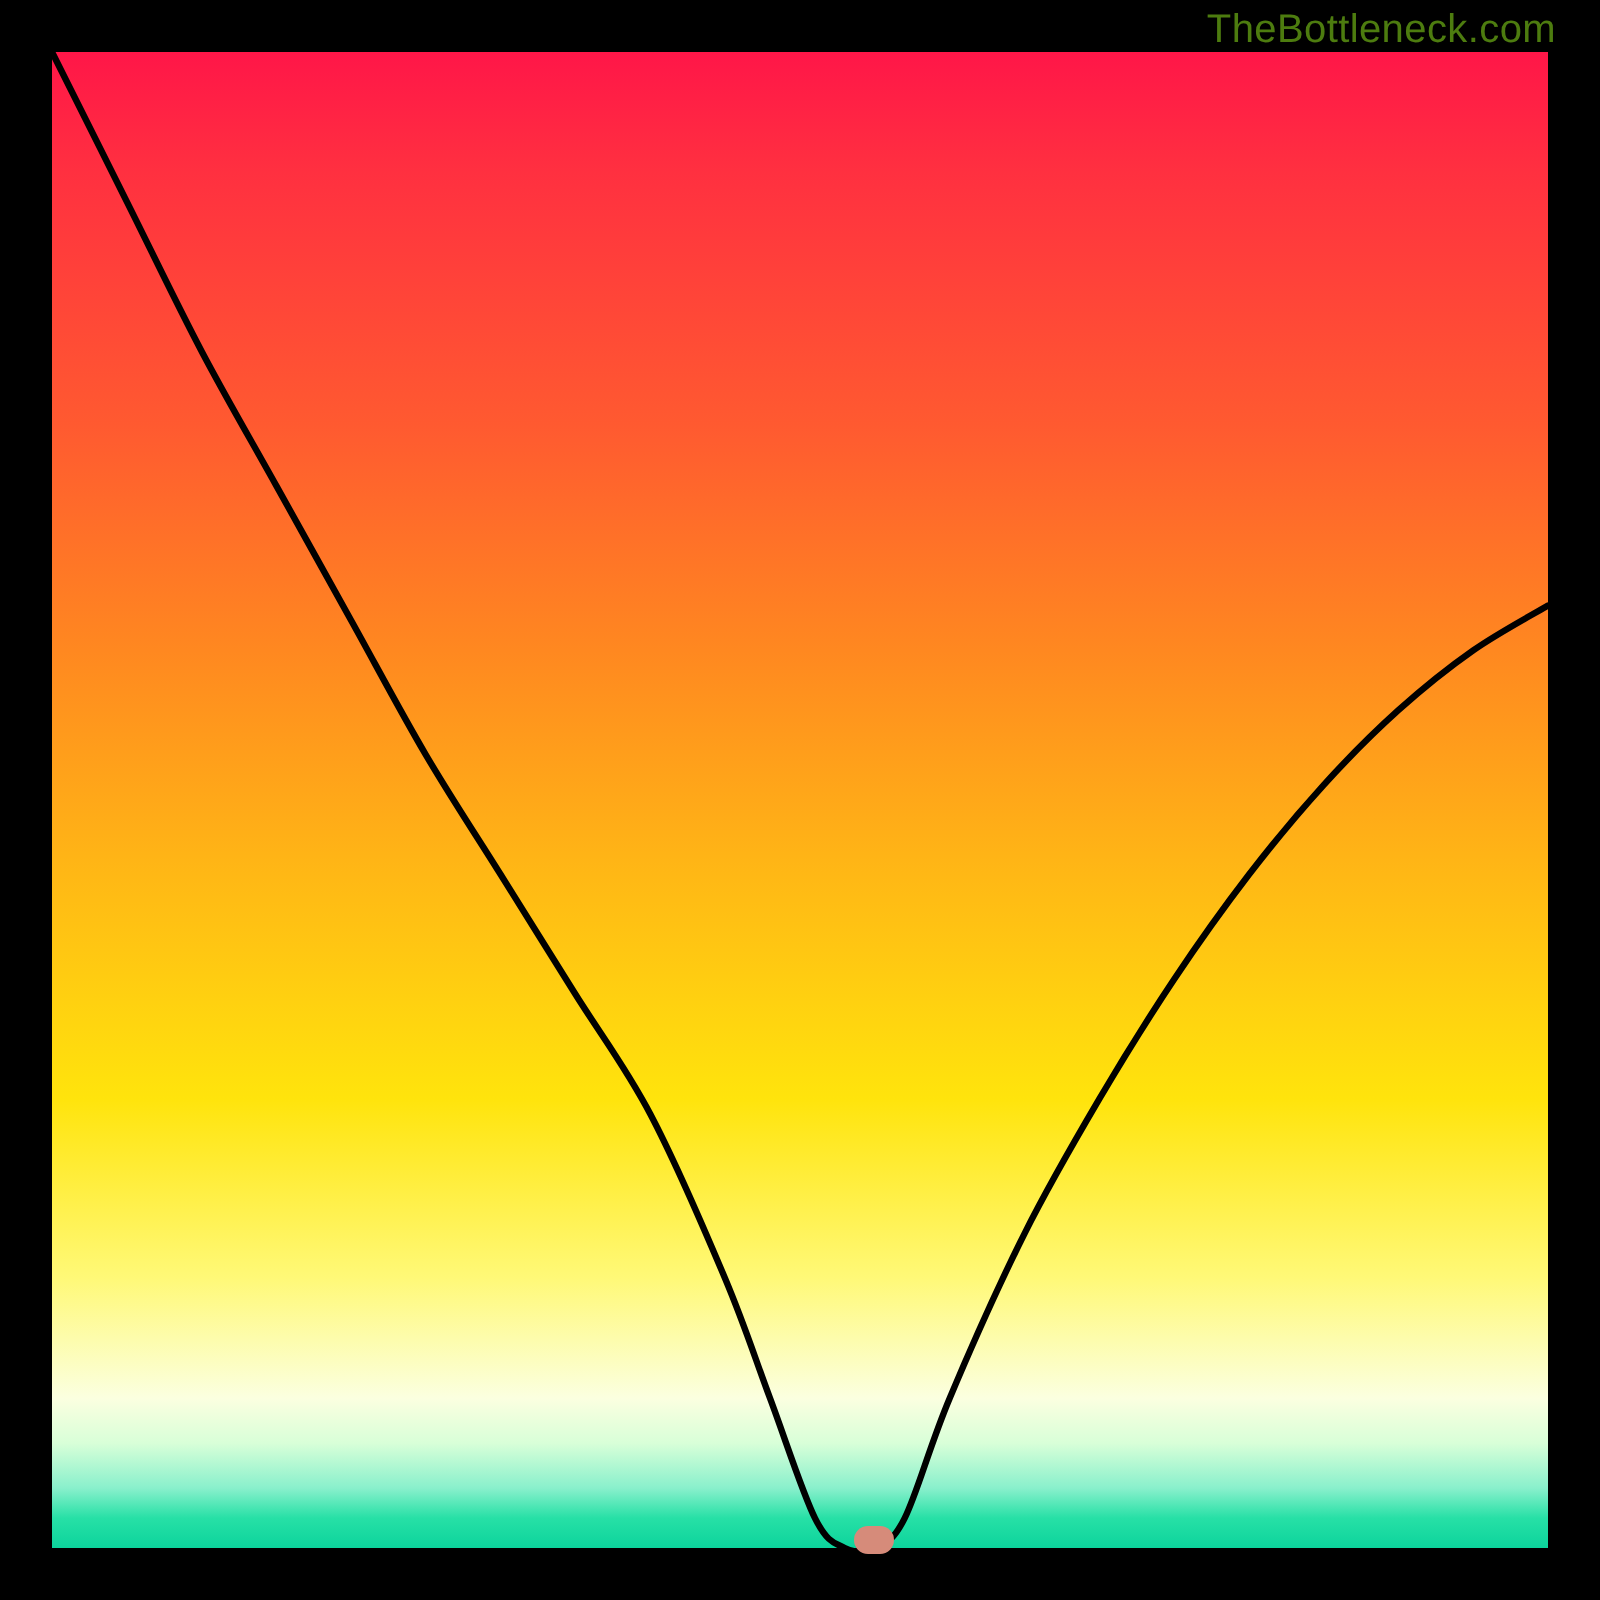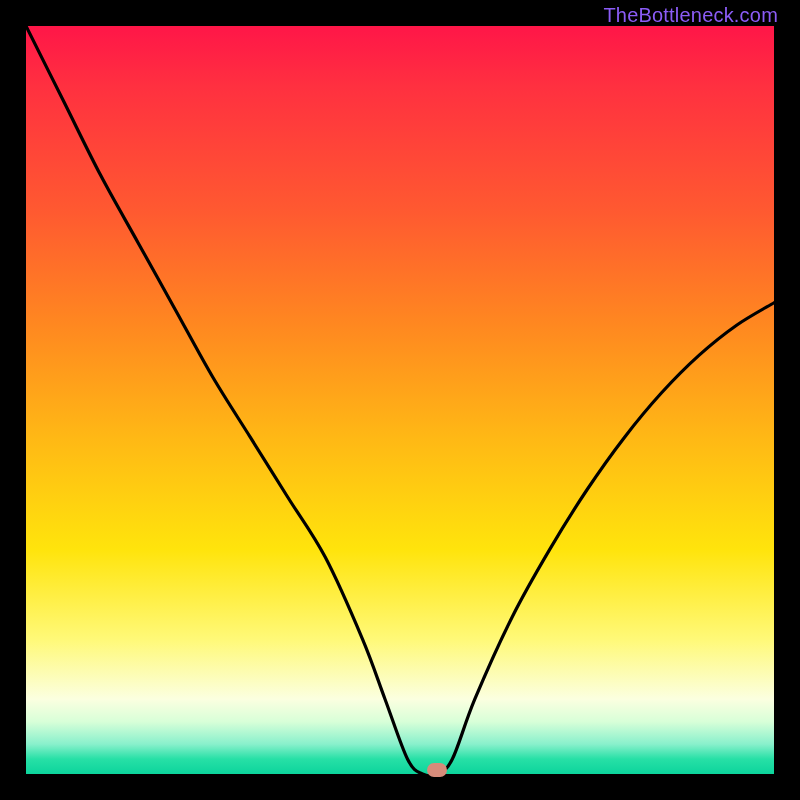--- a/index.html
+++ b/index.html
@@ -52,21 +52,21 @@
     width: 20px;
     height: 14px;
     border-radius: 7px;
     background: #d68b7a;
     transform: translate(-50%, -50%);
   }
   .watermark {
     position: absolute;
     top: 4px;
     right: 22px;
-    color: #8b5cf6;
+    color: #4d7c0f;
     font-size: 20px;
     font-weight: 500;
     letter-spacing: 0.2px;
     user-select: none;
   }
 </style>
 </head>
 <body>
 
 <div class="stage">

